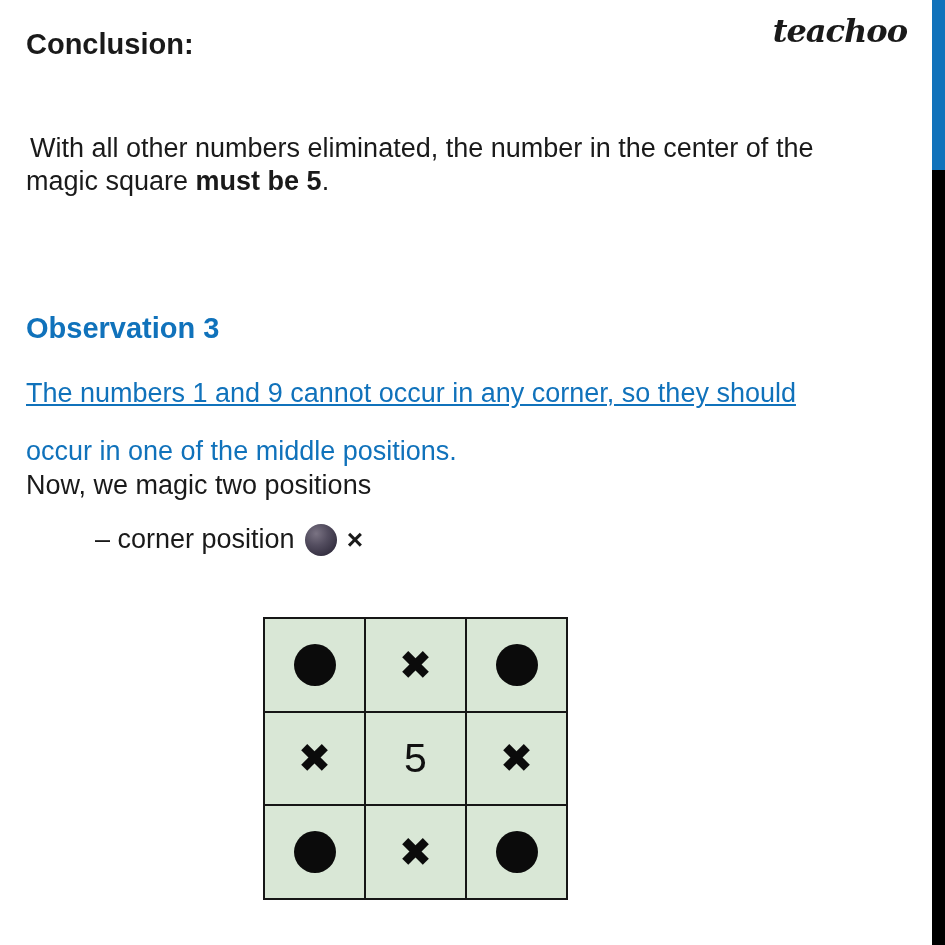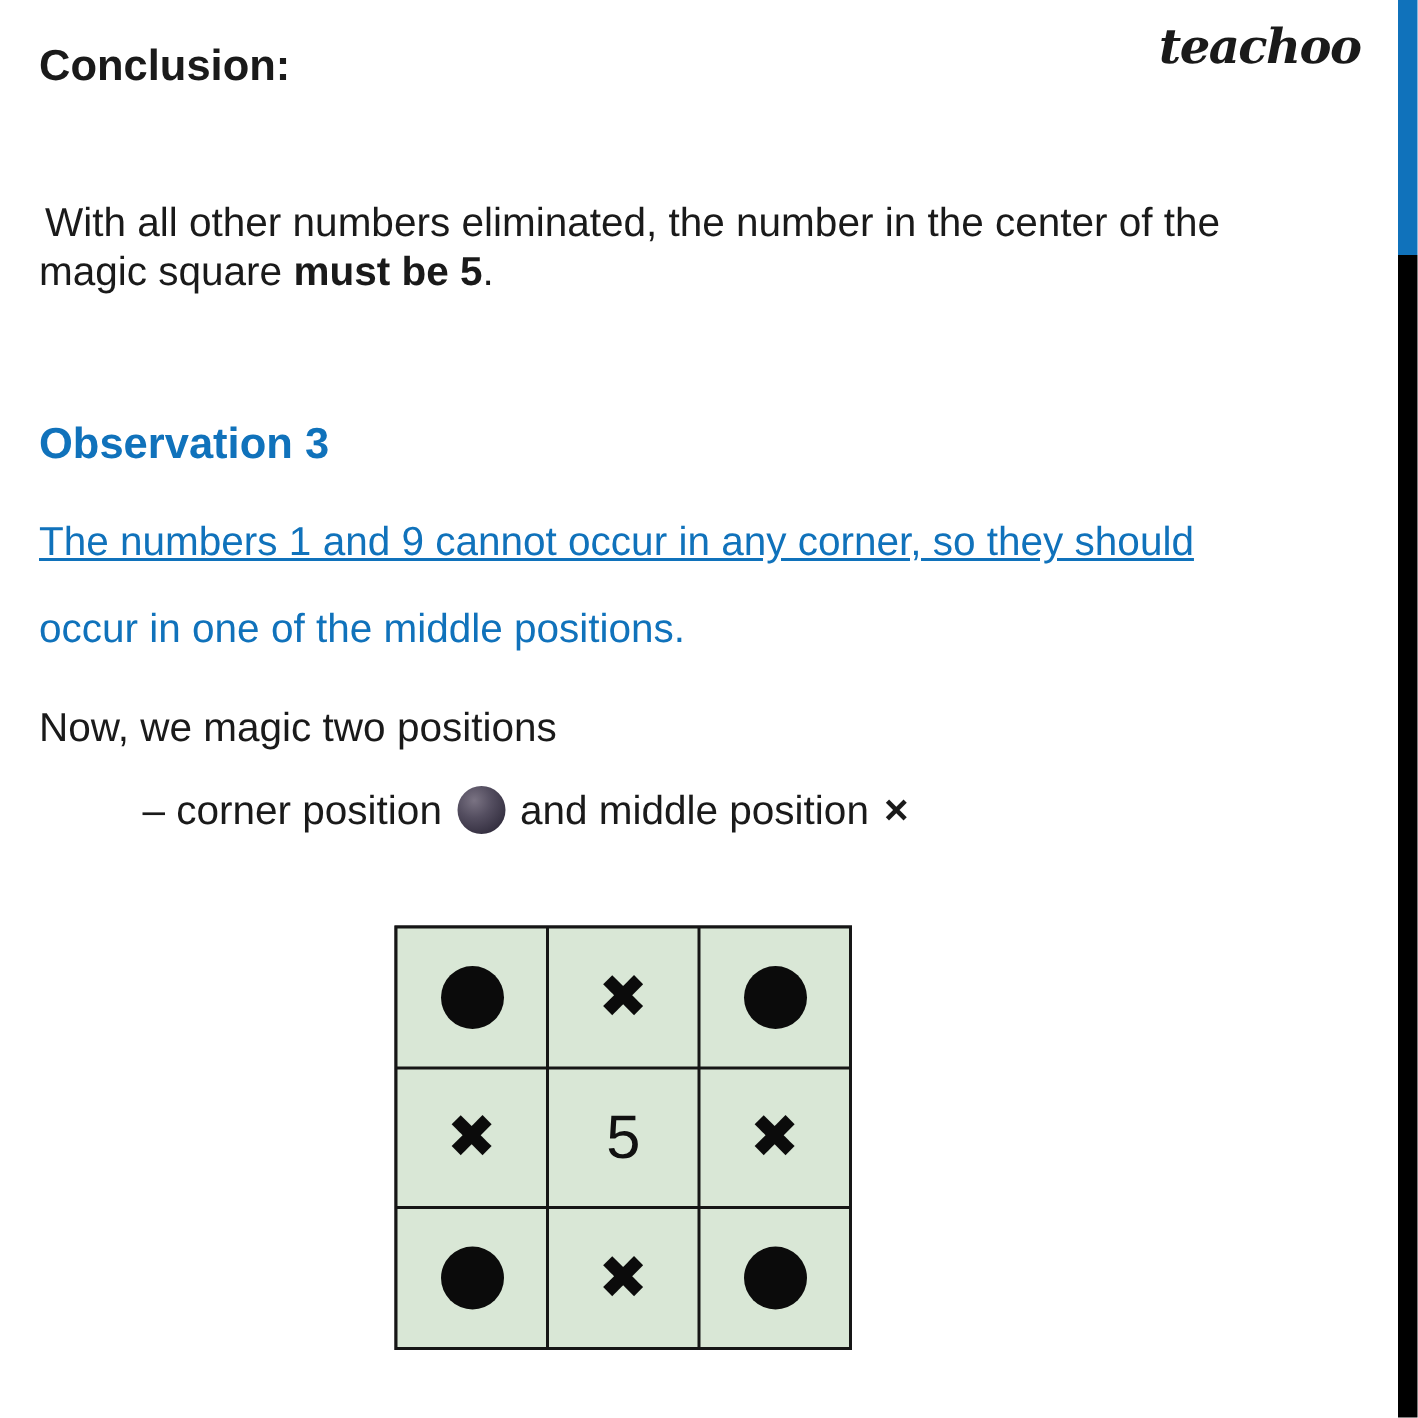--- a/index.html
+++ b/index.html
@@ -14,32 +14,32 @@
   body{
     position:relative;
     background:#ffffff;
     font-family:"Liberation Sans", sans-serif;
     color:var(--text-color);
     overflow:hidden;
   }
   .abs{position:absolute;}
   .h1{font-size:29px;font-weight:700;}
   .body-text{font-size:27px;white-space:nowrap;}
-  .blue{color:var(--accent-blue);}
+  .blue{color:var(--accent-blue);margin-top:32px;}
   .brand{
     font-family:"DejaVu Serif", serif;
     font-style:italic;
     font-weight:700;
     font-size:32px;
     letter-spacing:-1px;
     line-height:1;
   }
   .edge-bar-blue{right:0;top:0;width:13px;height:170px;background:var(--accent-blue);}
   .edge-bar-black{right:0;top:170px;width:13px;height:775px;background:var(--edge-black);}
-  .bullet-line{display:inline-flex;align-items:center;gap:10px;}
+  .bullet-line{display:inline-flex;align-items:flex-start;gap:10px;}
   .sphere{
     width:32px;height:32px;border-radius:50%;
     background:radial-gradient(circle at 35% 30%, #7a7383 0%, #544e60 38%, #393445 72%, #221d2b 100%);
     flex:0 0 auto;
   }
   .cross-small{font-weight:700;font-size:28px;}
   .magic-grid{
     left:263px;top:617px;width:305px;height:283px;
     background:var(--grid-line);
     border:2px solid var(--grid-line);
@@ -70,21 +70,20 @@
 <div class="abs body-text" style="left:26px;top:166px;"><span>magic square </span><b>must be 5</b><span>.</span></div>
 
 <div class="abs h1 blue" style="left:26px;top:280px;">Observation 3</div>
 <div class="abs body-text blue" style="left:26px;top:346px;text-decoration:underline;">The numbers 1 and 9 cannot occur in any corner, so they should</div>
 <div class="abs body-text blue" style="left:26px;top:404px;">occur in one of the middle positions.</div>
 
 <div class="abs body-text" style="left:26px;top:470px;">Now, we magic two positions</div>
 <div class="abs body-text bullet-line" style="left:95px;top:524px;">
   <span>– corner position</span>
   <span class="sphere"></span>
-  <span>and middle position</span>
   <span class="cross-small">×</span>
 </div>
 
 <div class="abs magic-grid">
     <div class="cell">
       <span class="dot"></span>
     </div>
     <div class="cell">
       <span class="cross">✖</span>
     </div>

